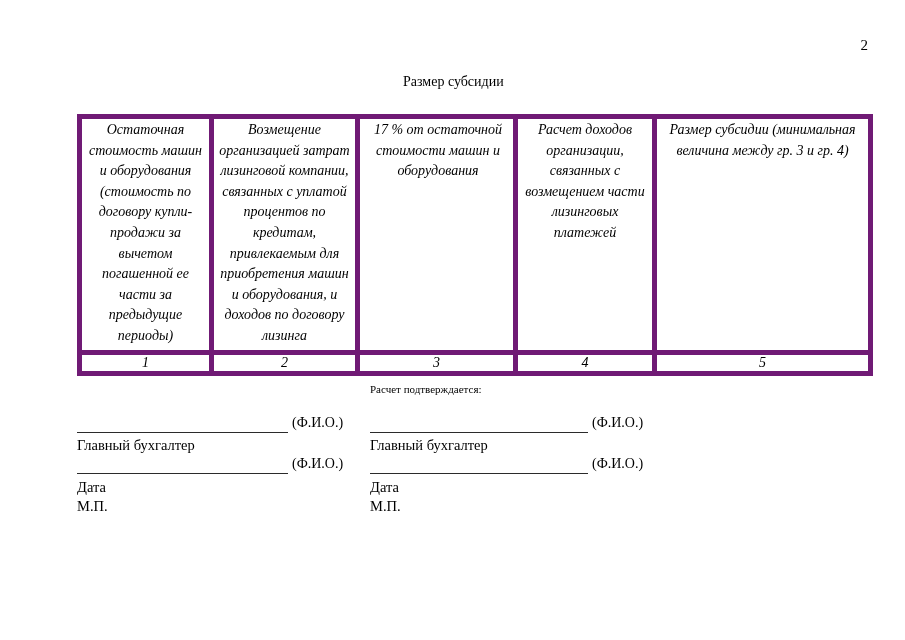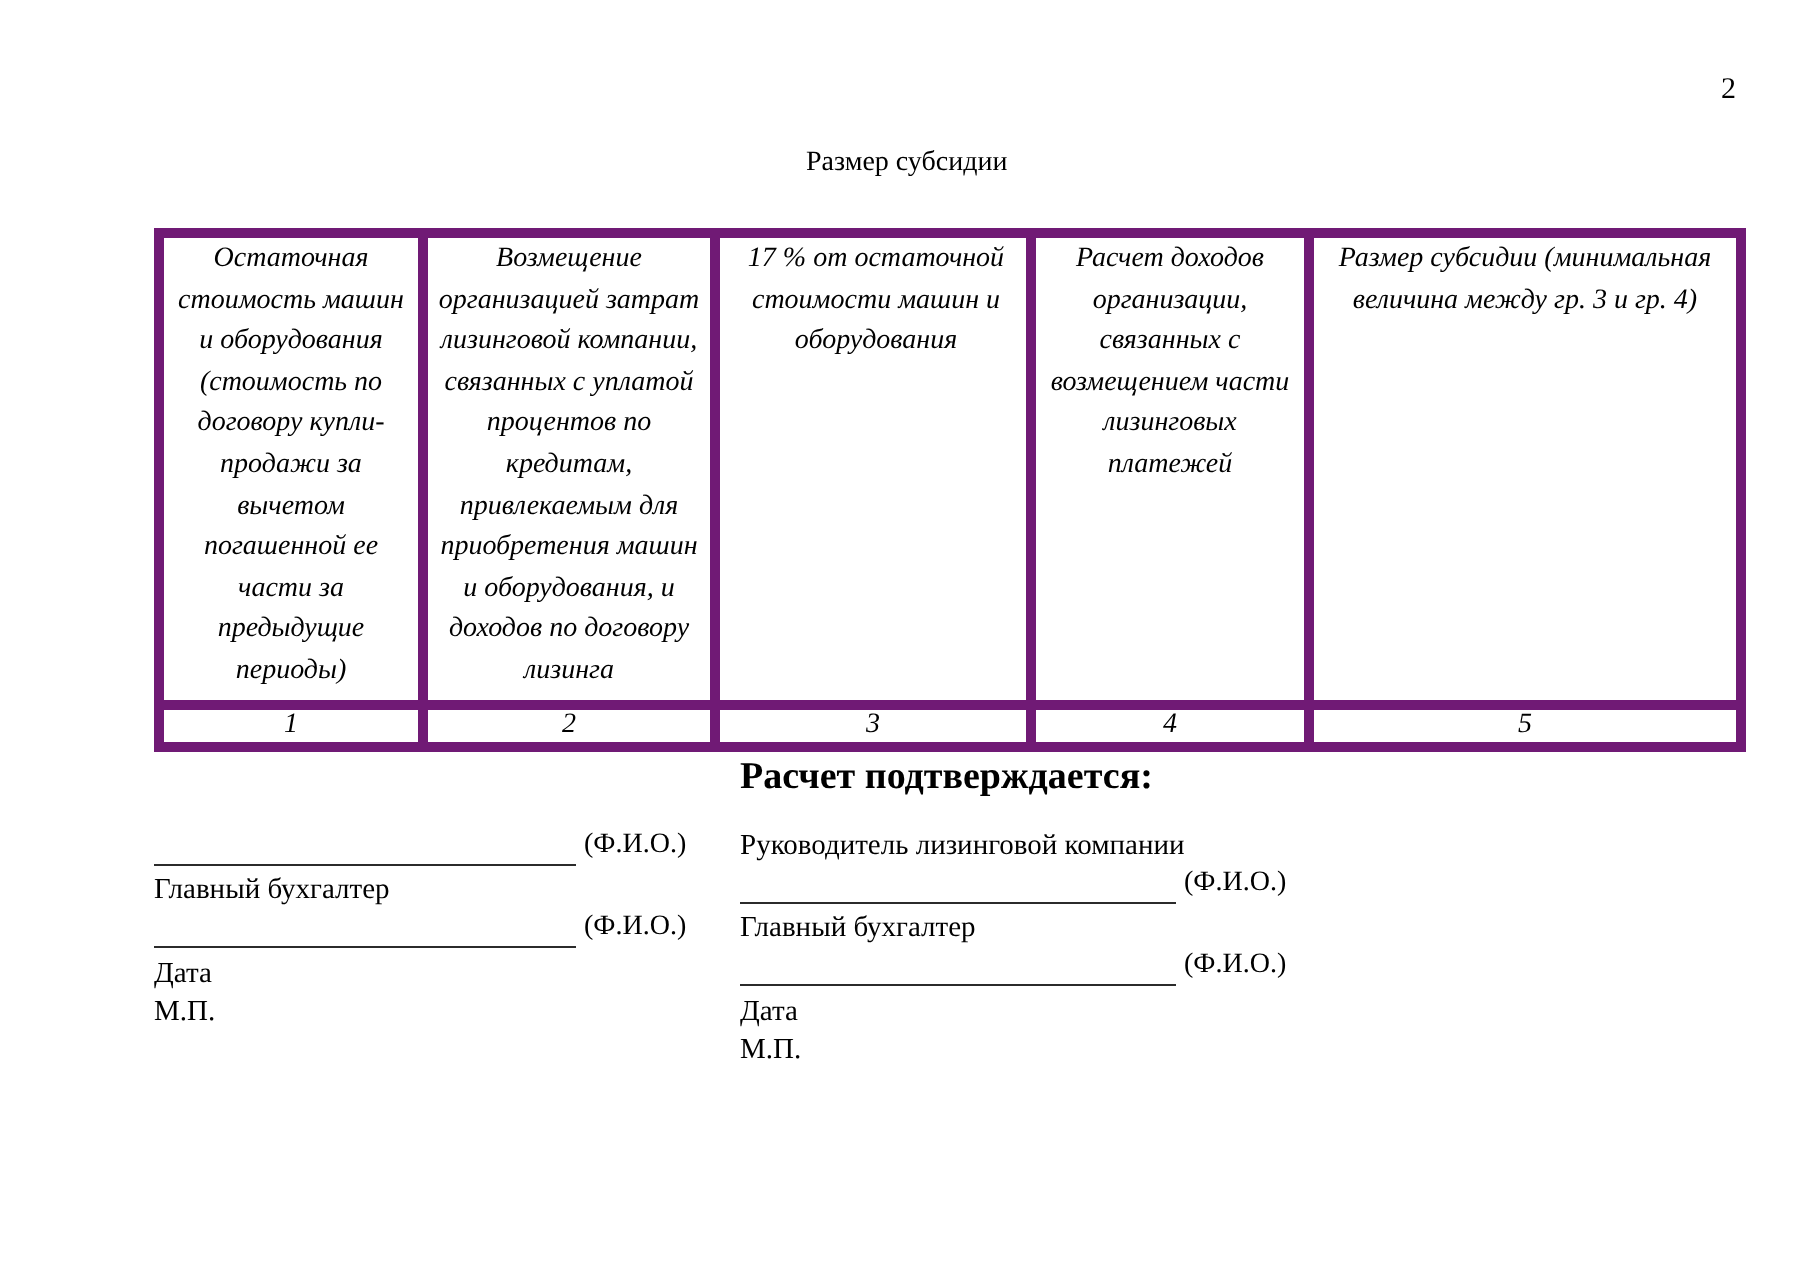--- a/index.html
+++ b/index.html
@@ -88,24 +88,23 @@
   .col-2 { width: 146px; }
   .col-3 { width: 158px; }
   .col-4 { width: 139px; }
   .col-5 { width: 216px; }
 
   
   .confirm-heading {
     position: absolute;
     top: 380px;
     left: 370px;
-    font-size: 19px;
+    font-size: 11px;
     line-height: 18px;
     white-space: nowrap;
-    font-weight: bold;
   }
 
   
   .sig-block {
     position: absolute;
     font-size: 14.5px;
     line-height: 19px;
   }
   .sig-block.left  { top: 414px; left: 77px;  width: 275px; }
   .sig-block.right { top: 414px; left: 370px; width: 282px; }
@@ -188,21 +187,20 @@
     <div class="sig-role">Главный бухгалтер</div>
     <div class="sig-line-row">
       <span class="sig-rule"></span>
       <span class="sig-fio">(Ф.И.О.)</span>
     </div>
     <div class="sig-date">Дата</div>
     <div class="sig-stamp">М.П.</div>
   </div>
 
   <div class="sig-block right">
-    <div class="sig-role">Руководитель лизинговой компании</div>
     <div class="sig-line-row">
       <span class="sig-rule"></span>
       <span class="sig-fio">(Ф.И.О.)</span>
     </div>
     <div class="sig-role">Главный бухгалтер</div>
     <div class="sig-line-row">
       <span class="sig-rule"></span>
       <span class="sig-fio">(Ф.И.О.)</span>
     </div>
     <div class="sig-date">Дата</div>

